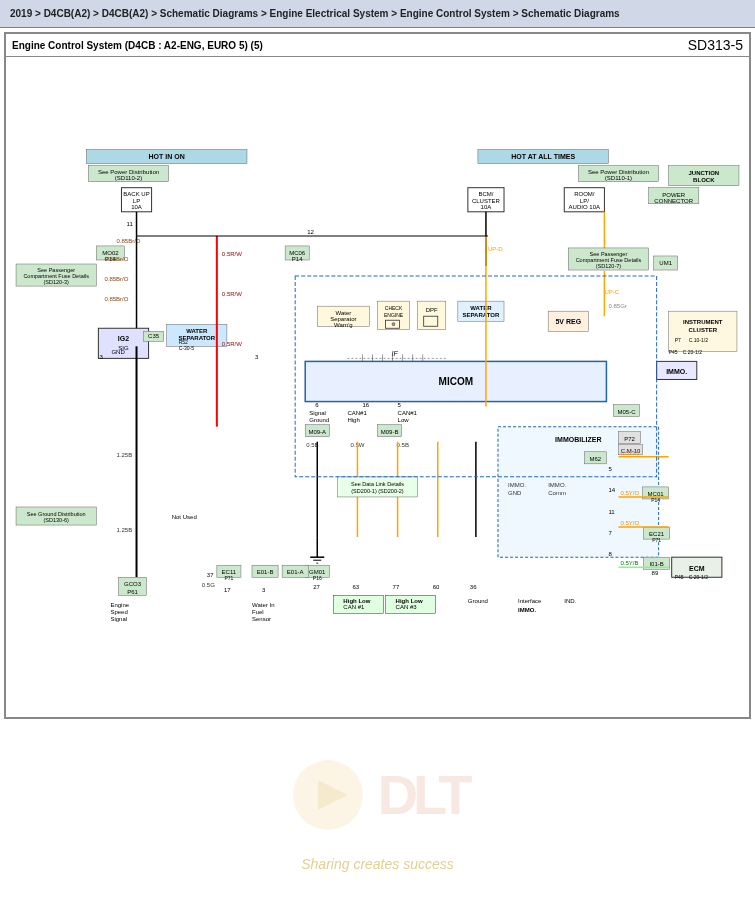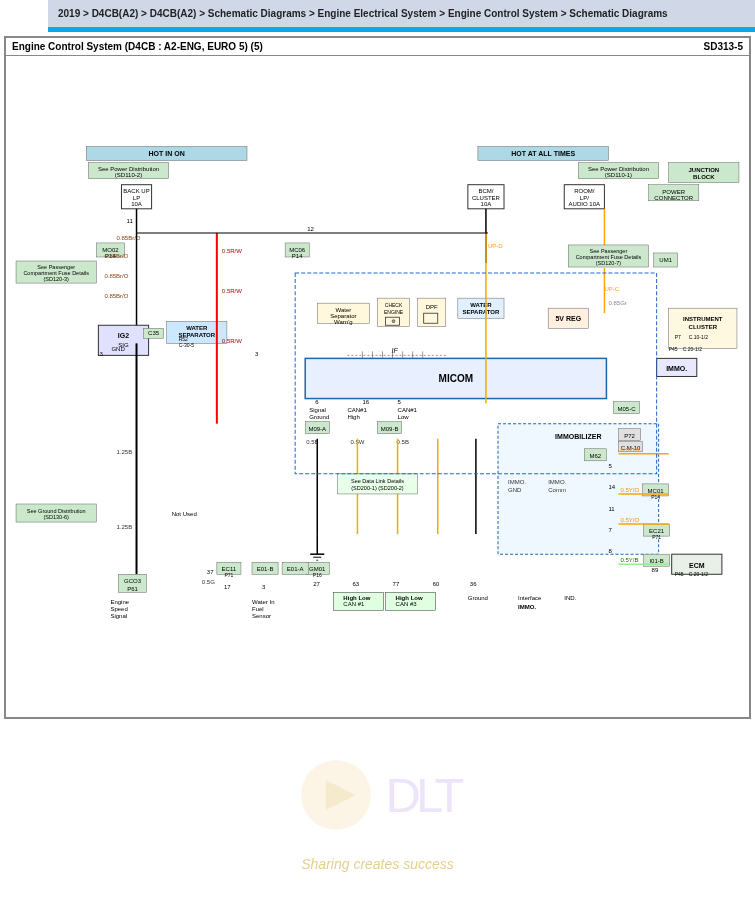--- a/index.html
+++ b/index.html
@@ -21,22 +21,21 @@
     }
 
     
     .breadcrumb-bar {
       background: #d0d8e8;
       padding: 6px 10px;
       font-size: 10px;
       font-weight: bold;
       color: #222;
       line-height: 1.5;
-      border-bottom: 5px solid #0ea5e9;
-      margin-left: 48px;
+      border-bottom: 1px solid #0ea5e9;
     }
 
     
     .diagram-area {
       flex: 1;
       border: 2px solid #888;
       margin: 4px;
       position: relative;
       background: white;
       overflow: hidden;
@@ -51,22 +50,22 @@
       border-bottom: 1px solid #888;
       background: white;
     }
 
     .diagram-title {
       font-size: 10px;
       font-weight: bold;
     }
 
     .diagram-code {
-      font-size: 10px;
-      font-weight: bold;
+      font-size: 14px;
+      font-weight: normal;
     }
 
     
     .schematic-container {
       position: relative;
       width: 100%;
       height: calc(100% - 24px);
       overflow: hidden;
     }
 
@@ -94,23 +93,23 @@
       margin-top: 21px;
       opacity: 0.5;
     }
 
     .brand-arrow {
       width: 80px;
       height: 80px;
     }
 
     .brand-letters {
-      font-size: 49px;
-      font-weight: normal;
-      color: #6d28d9;
+      font-size: 56px;
+      font-weight: bold;
+      color: #c2410c;
       letter-spacing: -5px;
       opacity: 0.4;
     }
   </style>
 </head>
 <body>
 
 <div class="page-container">
 
   <div class="breadcrumb-bar">

